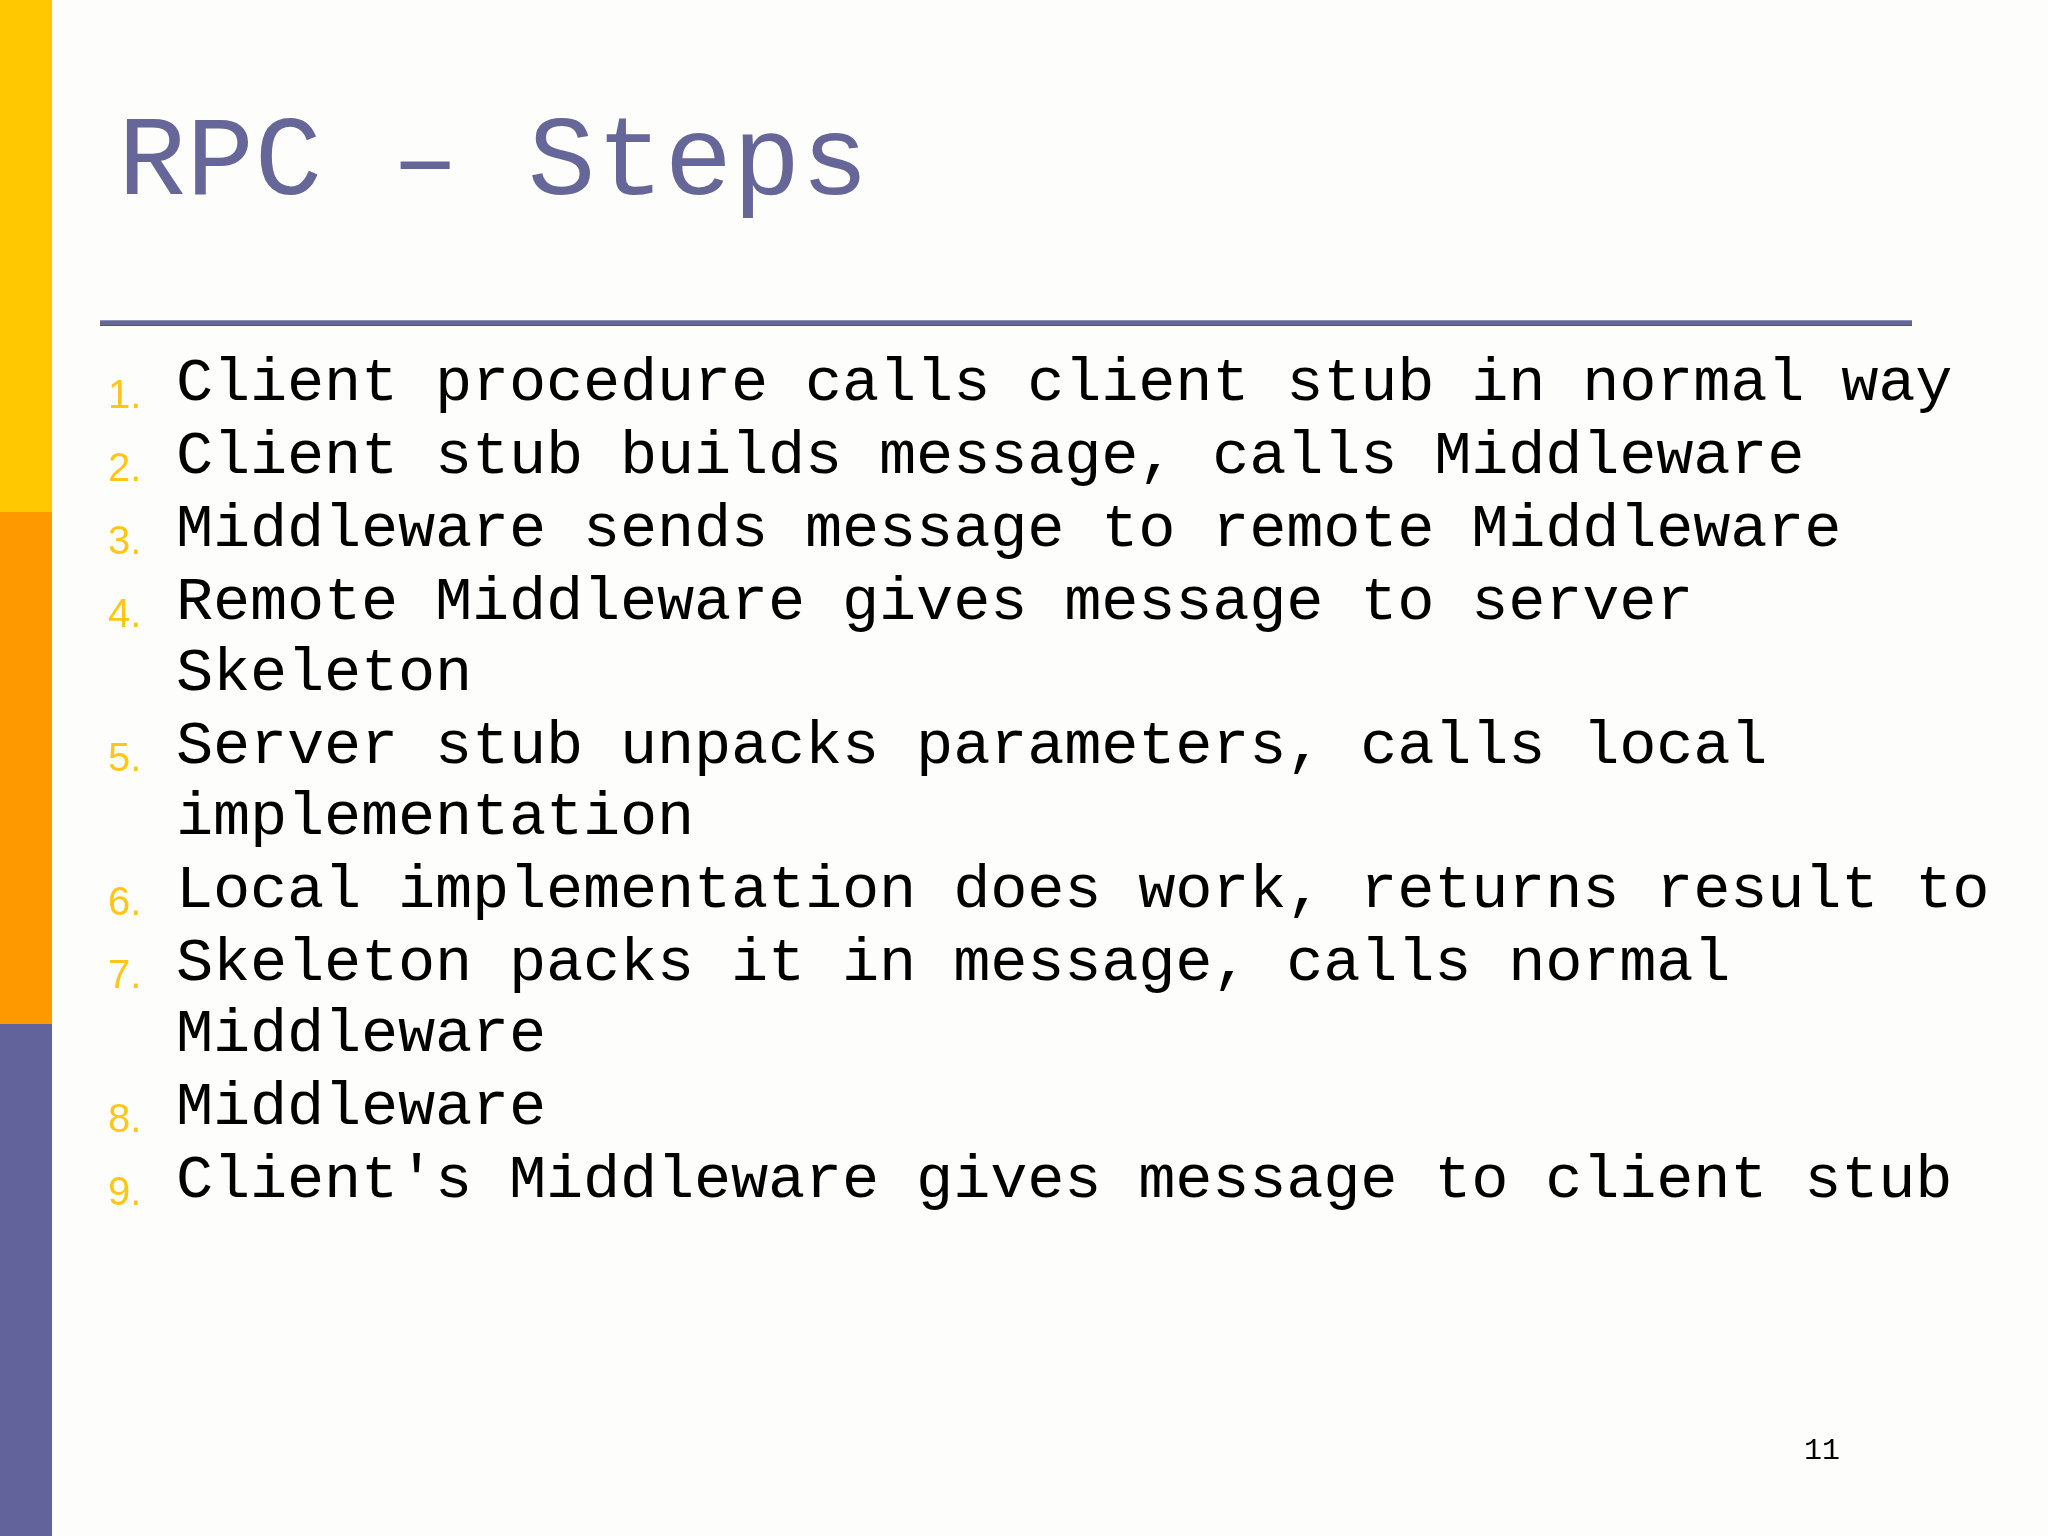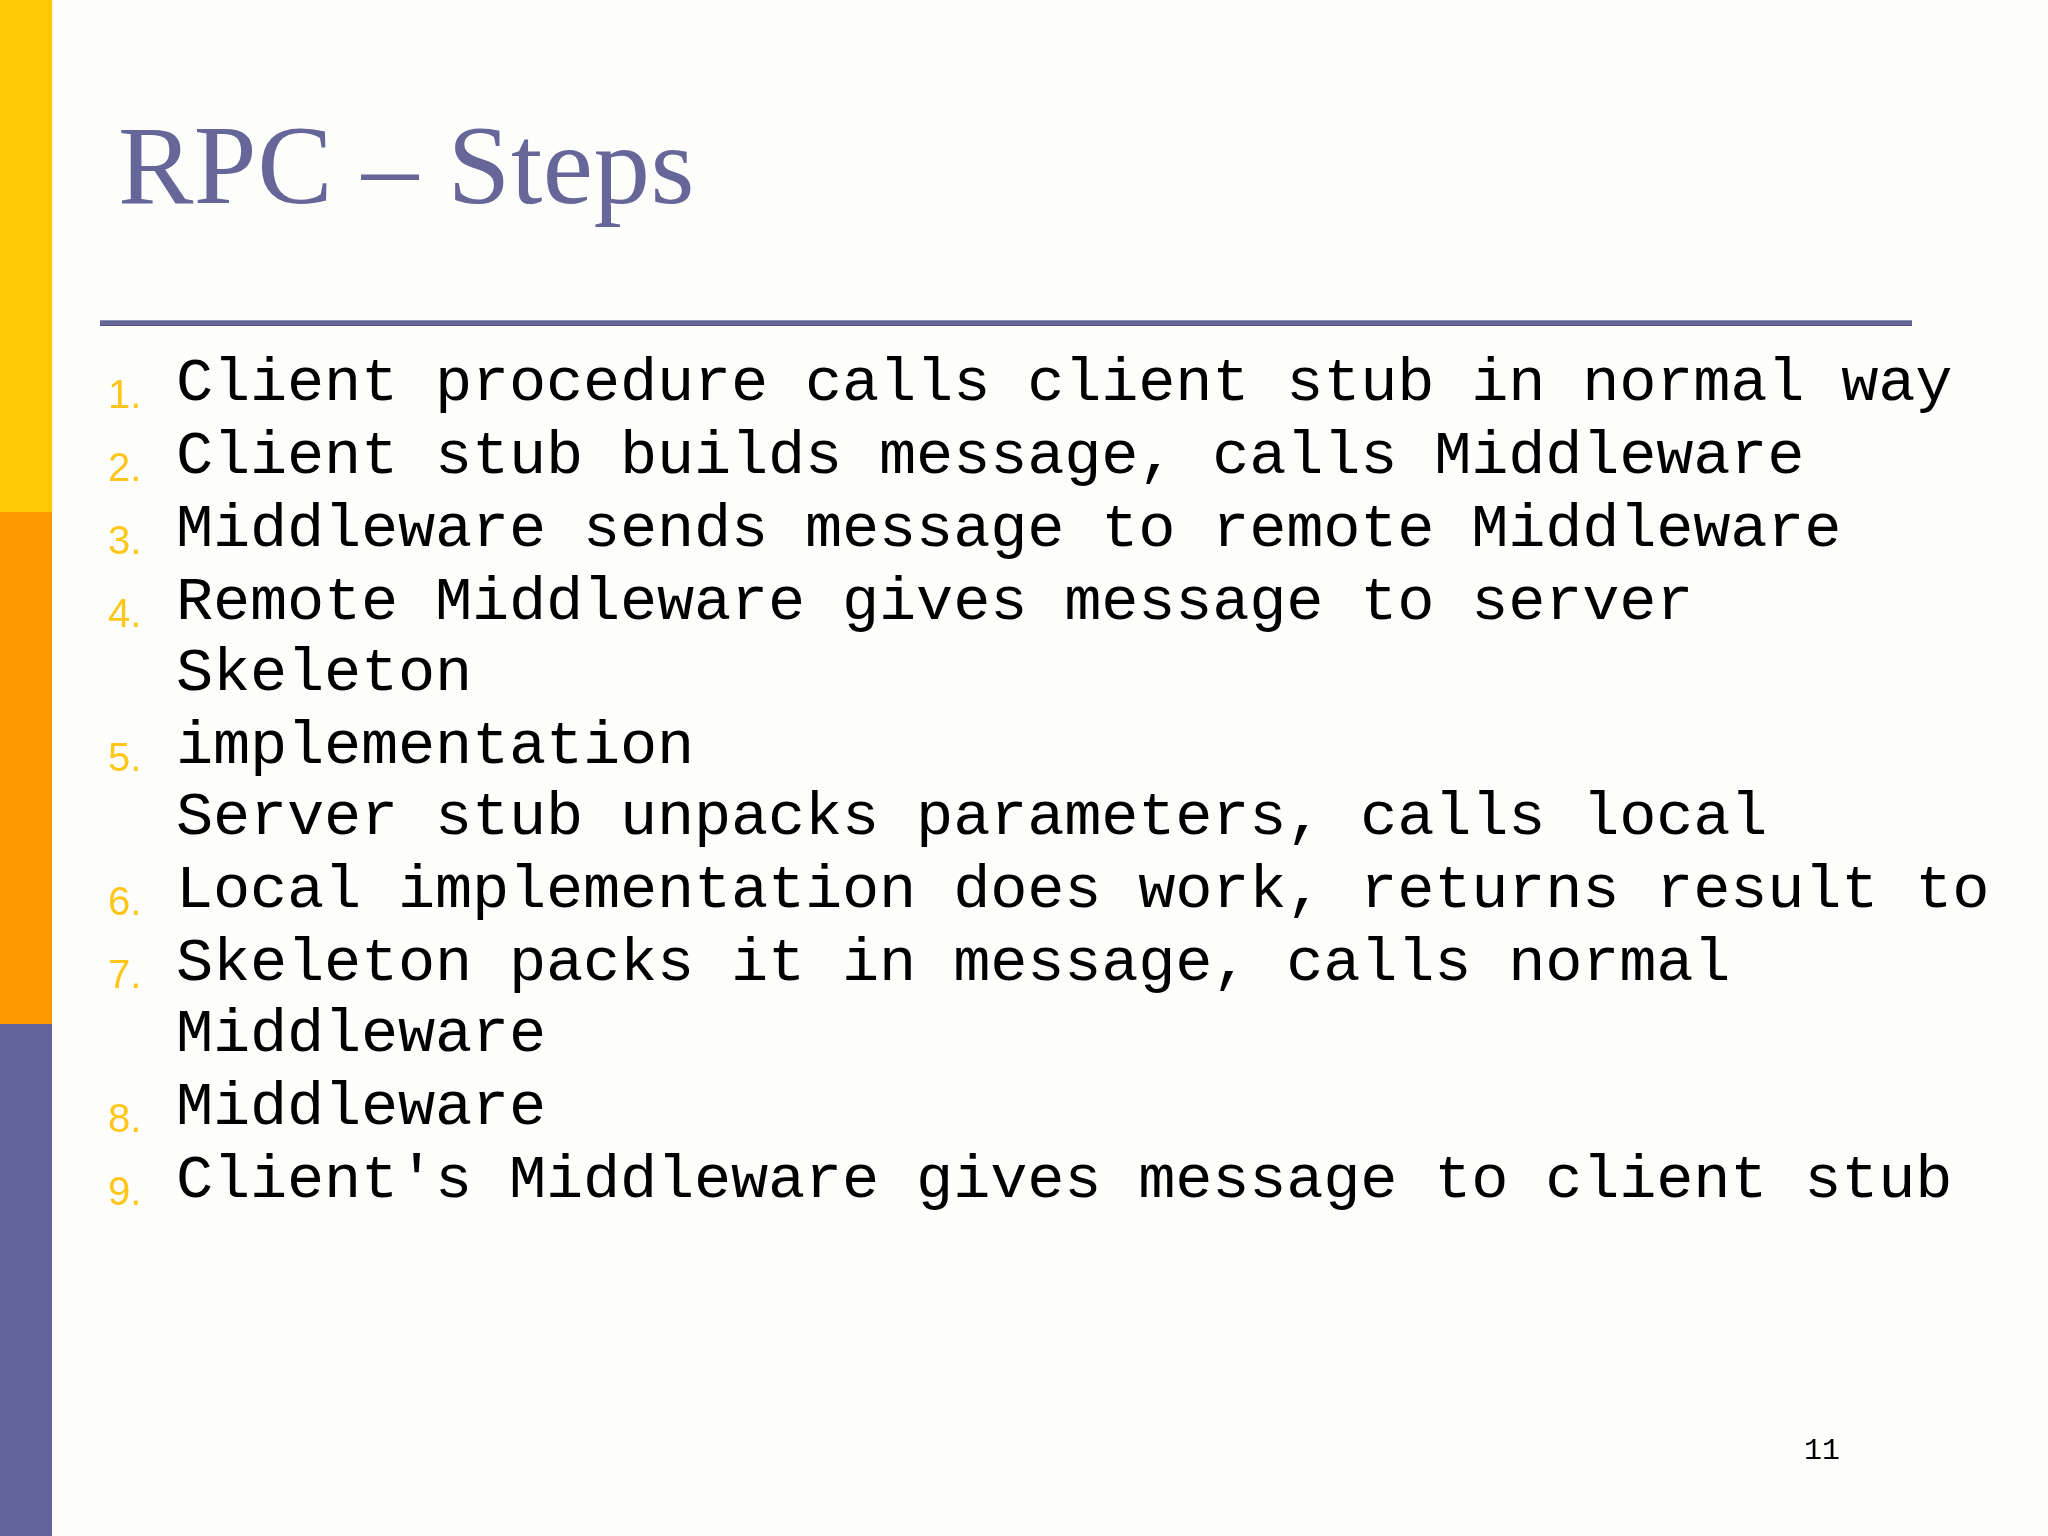--- a/index.html
+++ b/index.html
@@ -52,21 +52,21 @@
     height: 1536px;
     background: #fbfcf6;
   }
 
   
   #title {
     position: absolute;
     left: 118px;
     top: 108px;
     width: 1800px;
-    font-family: Liberation Serif, serif;
+    font-family: Liberation Mono, monospace;
     font-size: 113px;
     line-height: 1.0;
     color: #666699;
     letter-spacing: 0.5px;
     white-space: nowrap;
   }
 
   #title-rule {
     position: absolute;
     left: 100px;
@@ -165,22 +165,22 @@
       </div>
       <div class="step">
         <div class="step-num">4.</div>
         <div class="step-text">
           <span class="wrap-line">Remote Middleware gives message to server Skeleton</span>
         </div>
       </div>
       <div class="step">
         <div class="step-num">5.</div>
         <div class="step-text">
+          <span class="wrap-line">Server stub unpacks parameters, calls local</span>
           <span class="wrap-line">implementation</span>
-          <span class="wrap-line">Server stub unpacks parameters, calls local</span>
         </div>
       </div>
       <div class="step">
         <div class="step-num">6.</div>
         <div class="step-text">
           <span class="wrap-line">Local implementation does work, returns result to</span>
         </div>
       </div>
       <div class="step">
         <div class="step-num">7.</div>

